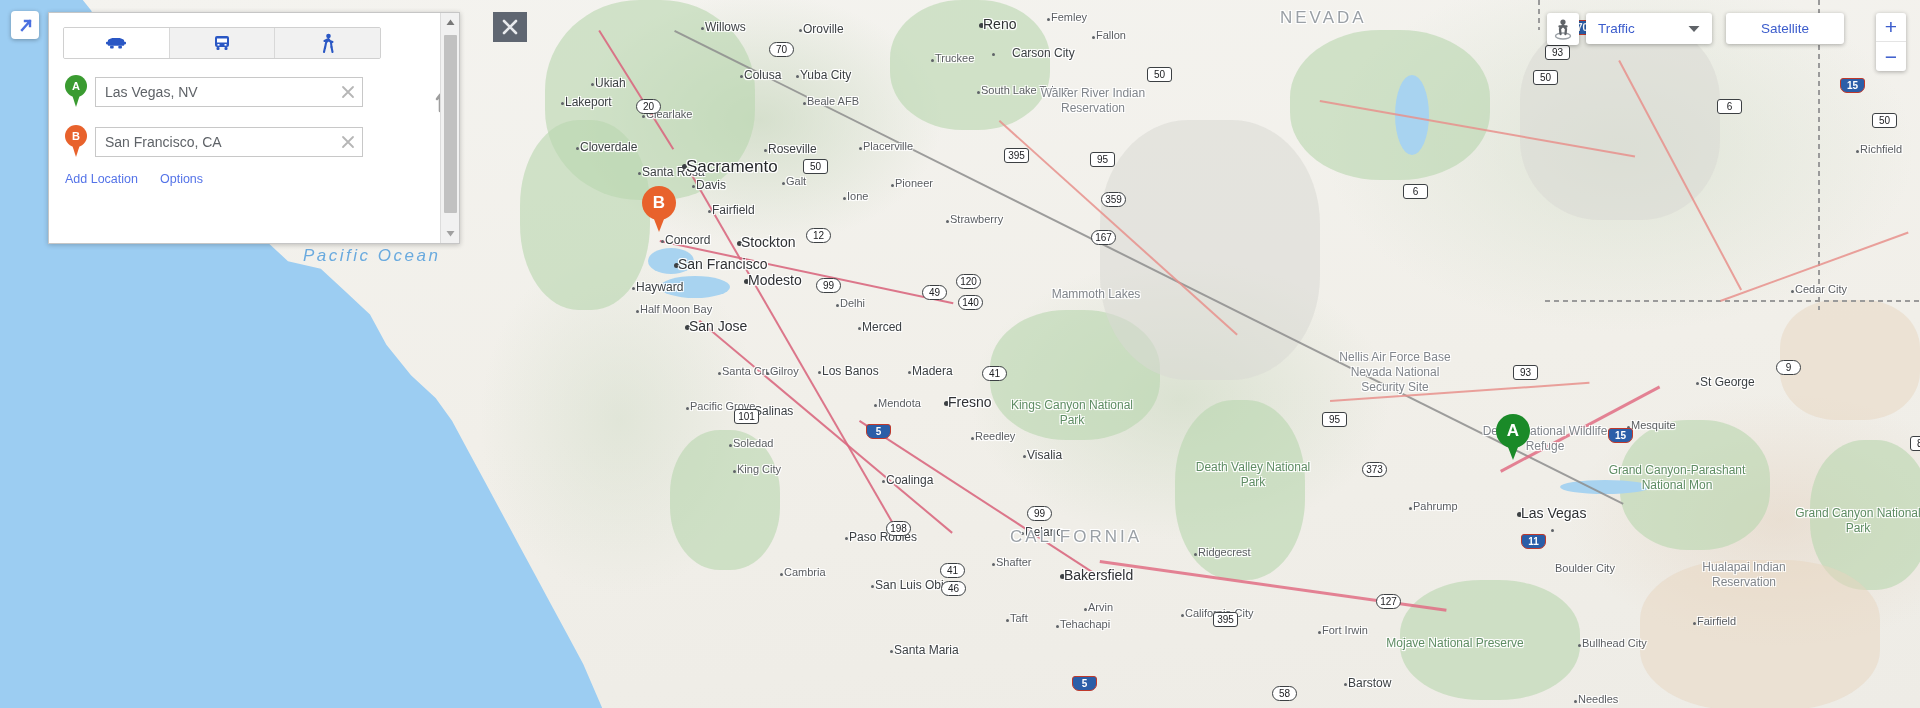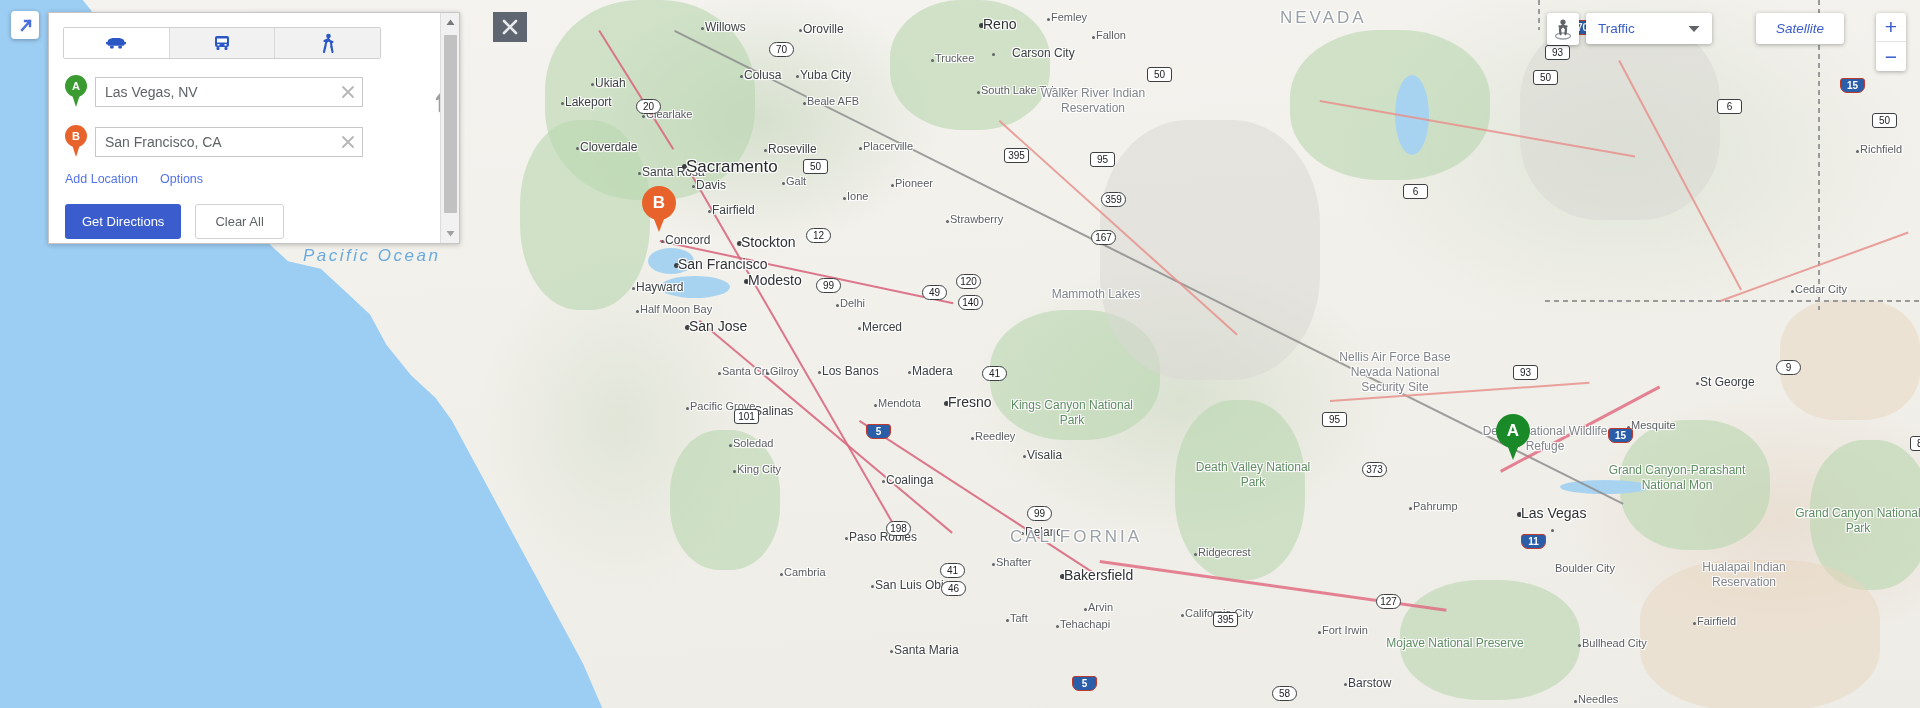--- a/index.html
+++ b/index.html
@@ -199,23 +199,23 @@
     display: flex; align-items: center; justify-content: center; cursor: pointer;
   }
   .traffic-ctl {
     position: absolute; right: 208px; top: 13px; width: 126px; height: 31px;
     background: #fff; border-radius: 3px; box-shadow: 0 1px 4px rgba(0,0,0,.3);
     display: flex; align-items: center; justify-content: space-between;
     padding: 0 12px; cursor: pointer;
   }
   .traffic-ctl span { color: #3b5ccc; font-size: 13.5px; }
   .satellite-ctl {
-    position: absolute; right: 76px; top: 13px; width: 88px; height: 31px;
+    position: absolute; right: 76px; top: 13px; width: 118px; height: 31px;
     background: #fff; border-radius: 3px; box-shadow: 0 1px 4px rgba(0,0,0,.3);
-    display: flex; align-items: center; justify-content: center; cursor: pointer; font-style: italic;
+    display: flex; align-items: center; justify-content: center; cursor: pointer;
   }
   .satellite-ctl span { color: #3b5ccc; font-size: 13.5px; }
   .zoom-ctl {
     position: absolute; right: 14px; top: 13px; width: 30px;
     background: #fff; border-radius: 3px; box-shadow: 0 1px 4px rgba(0,0,0,.3);
     overflow: hidden;
   }
   .zoom-btn {
     height: 29px; display: flex; align-items: center; justify-content: center;
     color: #3b5ccc; font-size: 21px; cursor: pointer; user-select: none;
@@ -552,24 +552,20 @@
             <path d="M2 2 L12 12 M12 2 L2 12" stroke="#7b7b7b" stroke-width="1.8" stroke-linecap="round"></path>
           </svg>
         </div>
       </div>
 
       <div class="links-row">
         <a>Add Location</a>
         <a>Options</a>
       </div>
 
-      <div class="btn-row">
-        <button class="btn-primary">Get Directions</button>
-        <button class="btn-secondary">Clear All</button>
-      </div>
     </div>
 
     <div class="panel-scroll">
       <div class="ps-arrow">
         <svg width="9" height="7" viewBox="0 0 9 7">
           <path d="M4.5 0.5 L8.5 6 L0.5 6 Z" fill="#787878"></path>
         </svg>
       </div>
       <div class="ps-thumb"></div>
       <div class="ps-arrow bottom">

